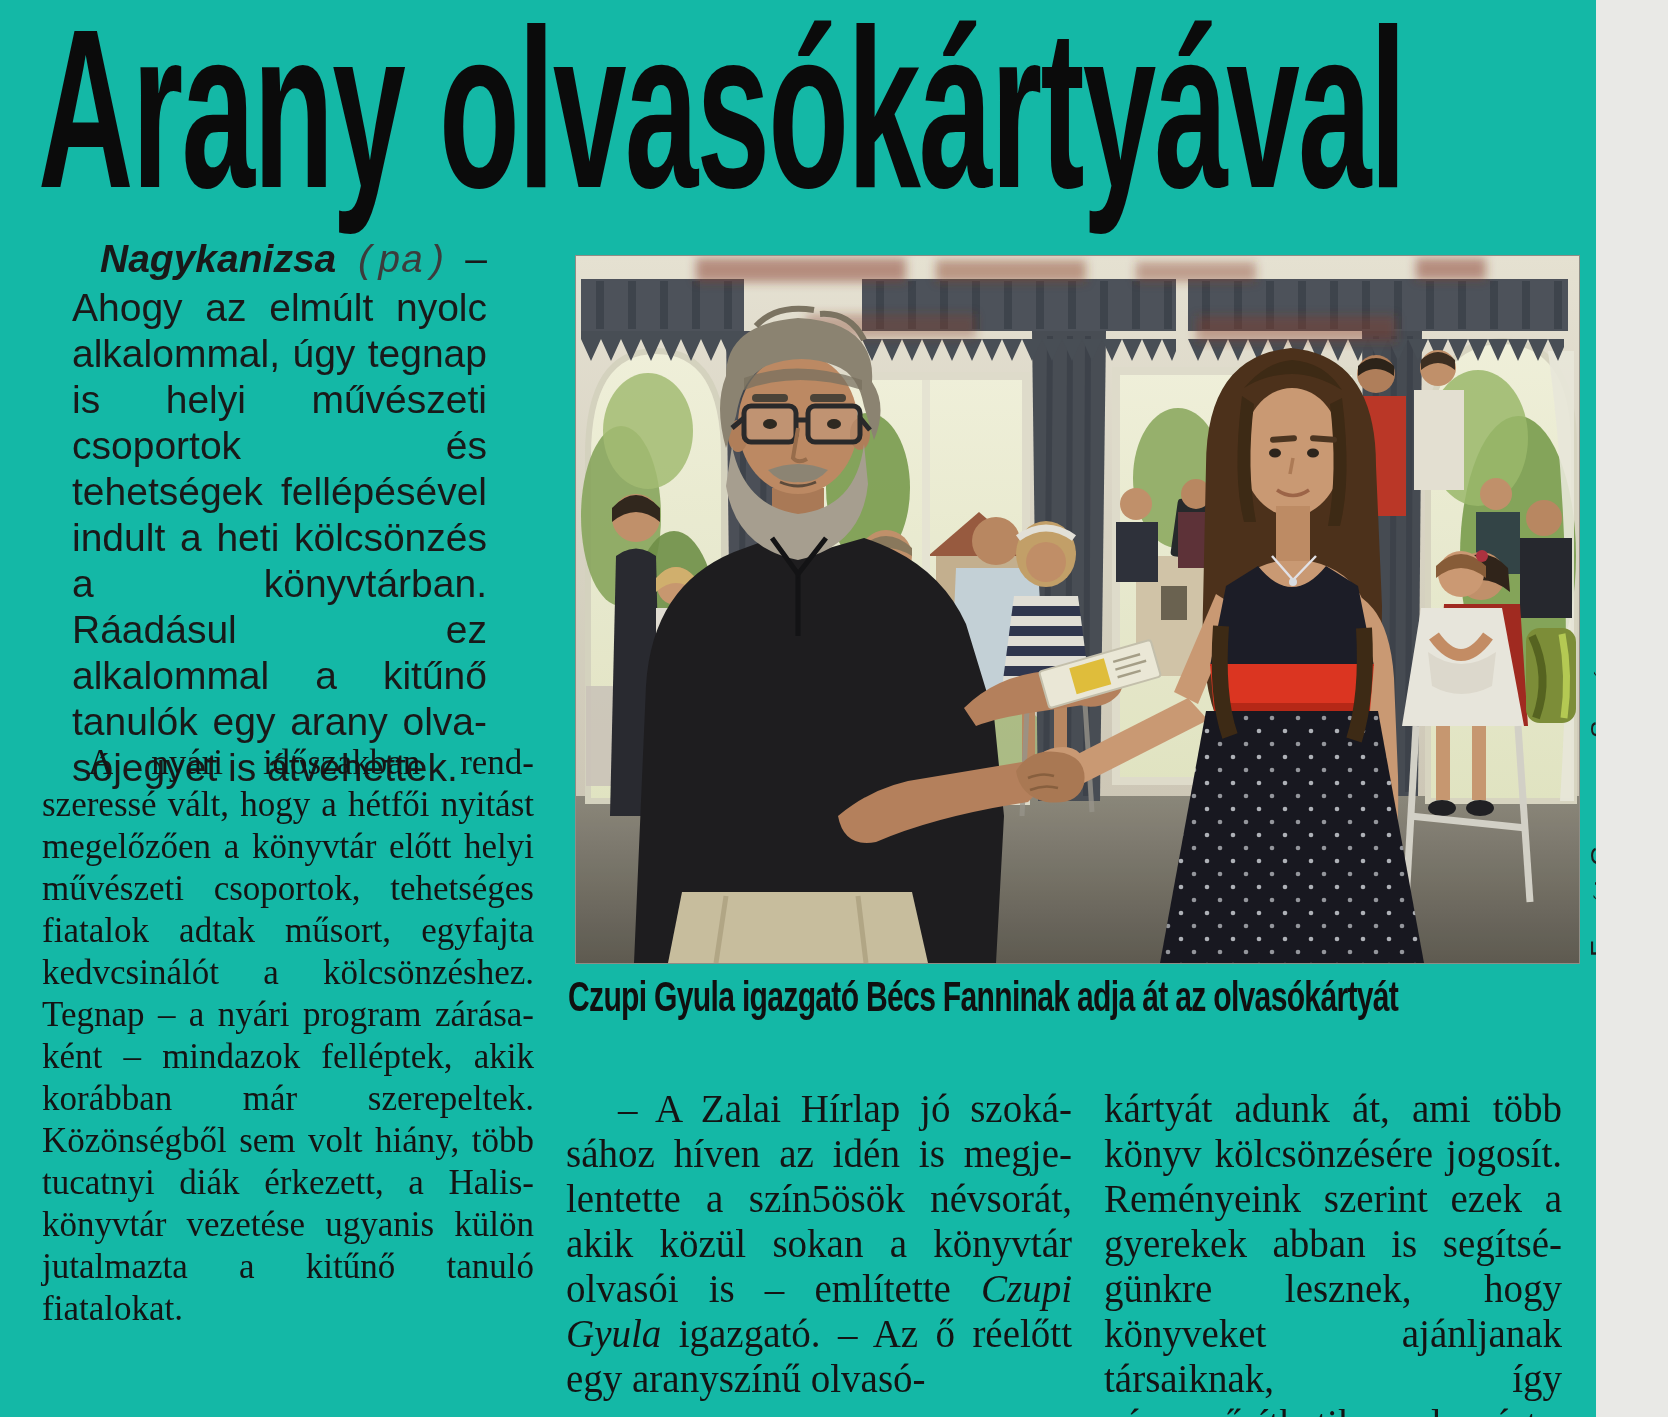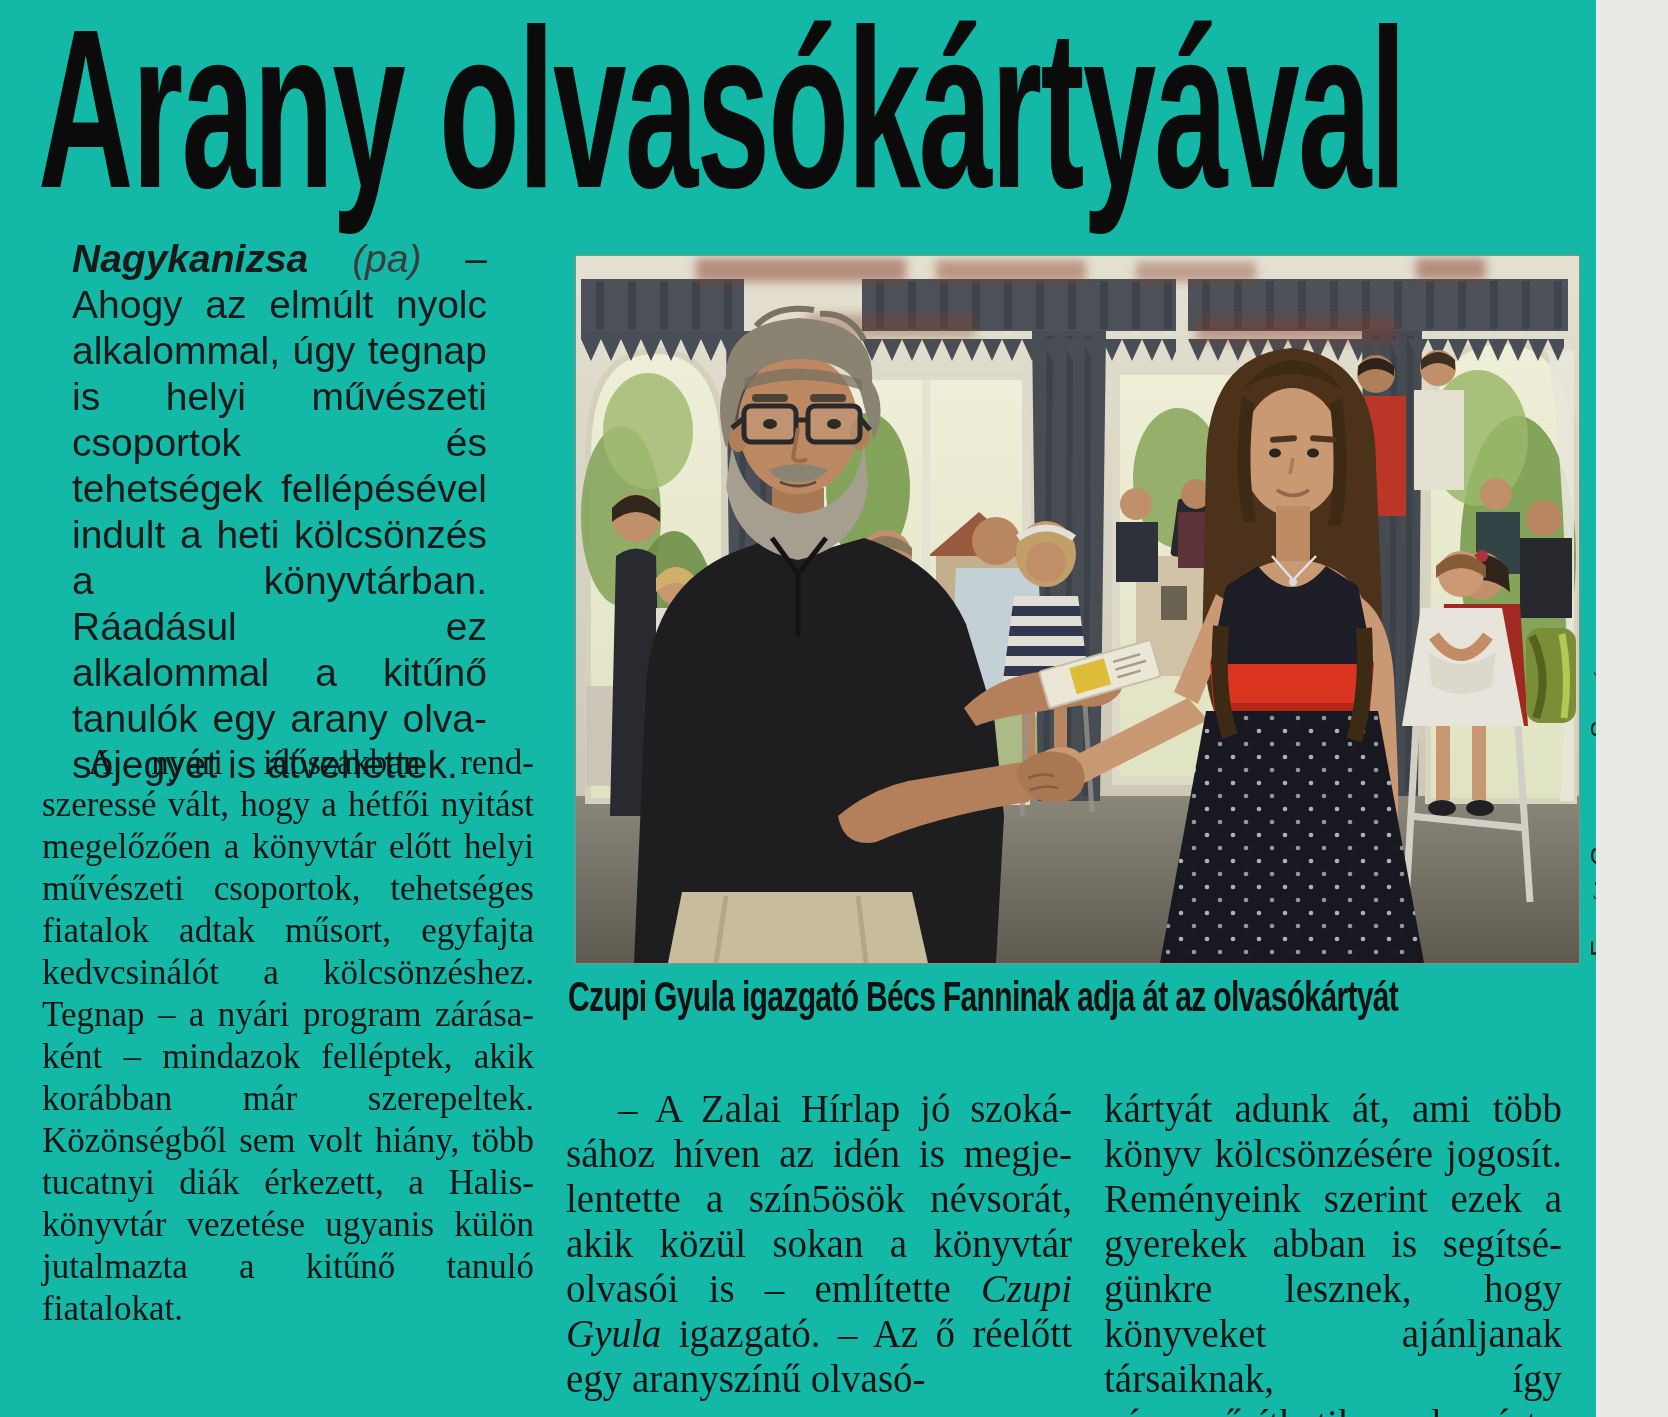--- a/index.html
+++ b/index.html
@@ -13,22 +13,22 @@
     font-family:"Liberation Sans", sans-serif;
     font-weight:700; font-size:226px; line-height:1.0;
     letter-spacing:-3px; color:#0b0b0b; white-space:nowrap;
     transform:scaleX(0.585); transform-origin:left top;
   }
   .lead{
     position:absolute; left:72px; top:236px; width:415px; margin:0;
     font-family:"Liberation Sans", sans-serif;
     font-size:39px; line-height:46px; text-align:justify; color:#191919;
   }
-  .lead .loc{font-weight:700; font-style:italic;}
-  .lead .byline{font-style:italic; color:#3c3c3c;}
+  .lead .loc{font-weight:700; font-style:italic;margin-left:28px;}
+  .lead .byline{font-style:italic; color:#3c3c3c;font-family:Liberation Mono, monospace;}
   .para2{
     position:absolute; left:42px; top:742px; width:492px; margin:0;
     font-size:35px; line-height:42px; text-align:justify; text-indent:46px;
   }
   .photo{
     position:absolute; left:575px; top:255px; width:1003px; height:707px;
     margin:0; border:1px solid #8f8d86; background:#d8d2c4; overflow:hidden;
   }
   .photo svg{display:block; width:100%; height:100%;}
   .caption{

